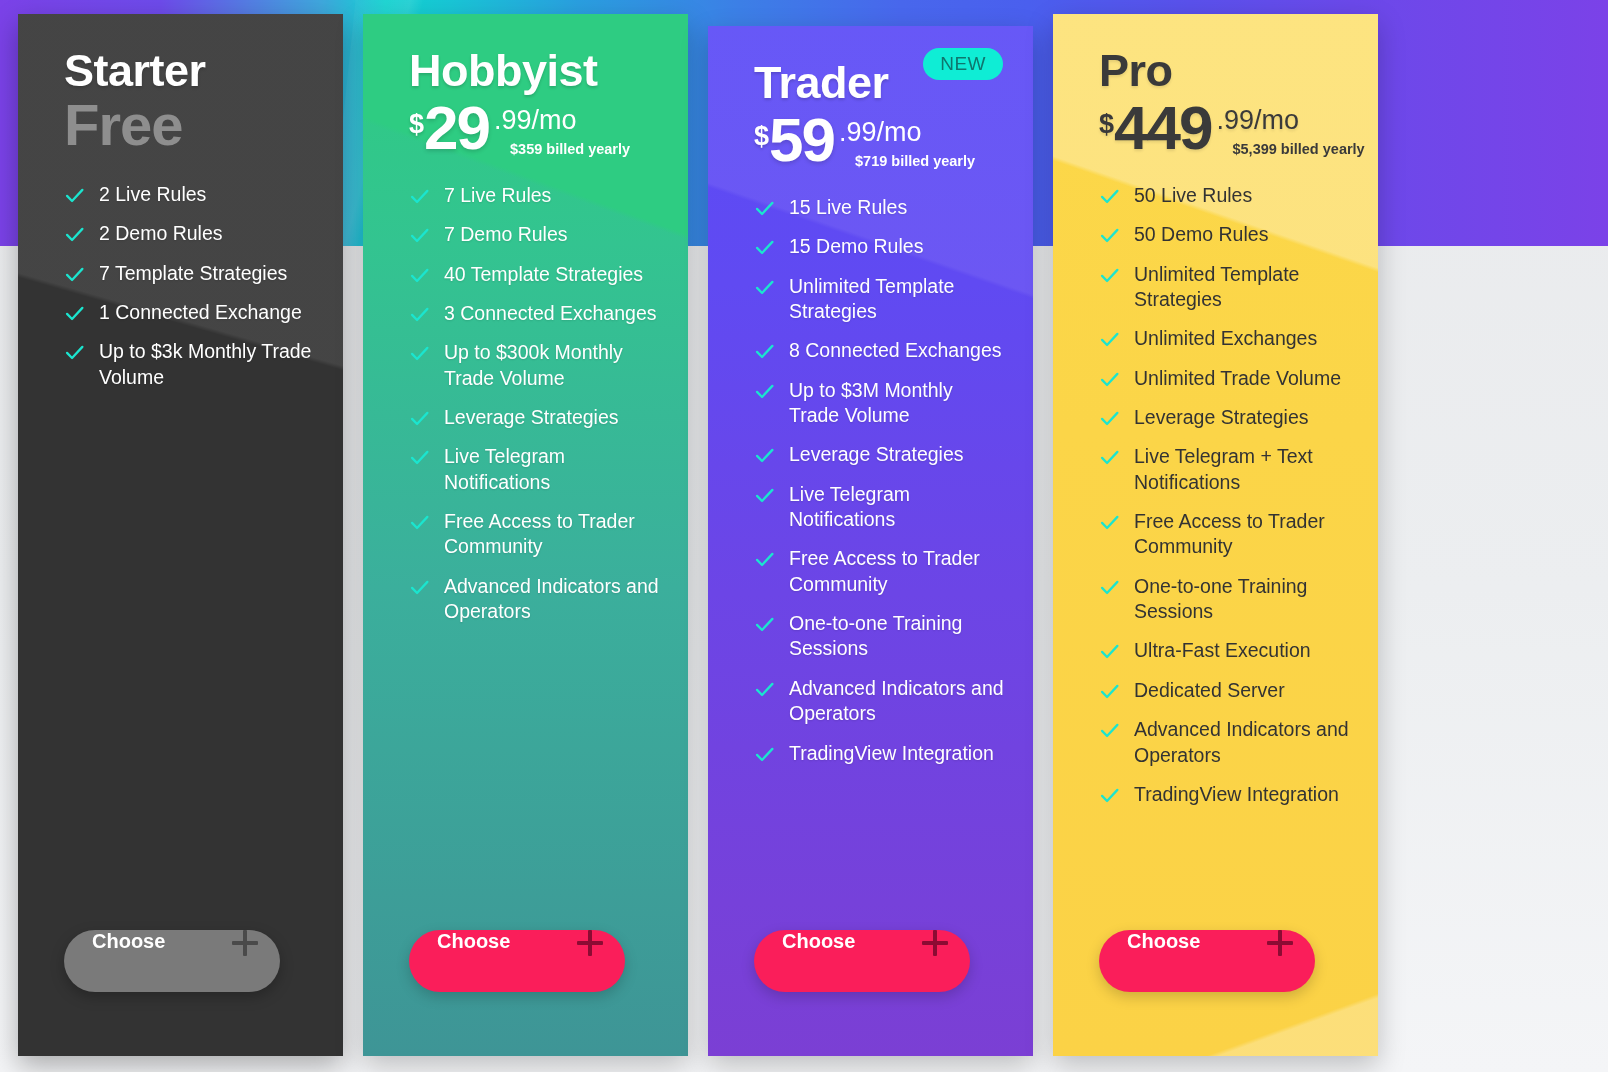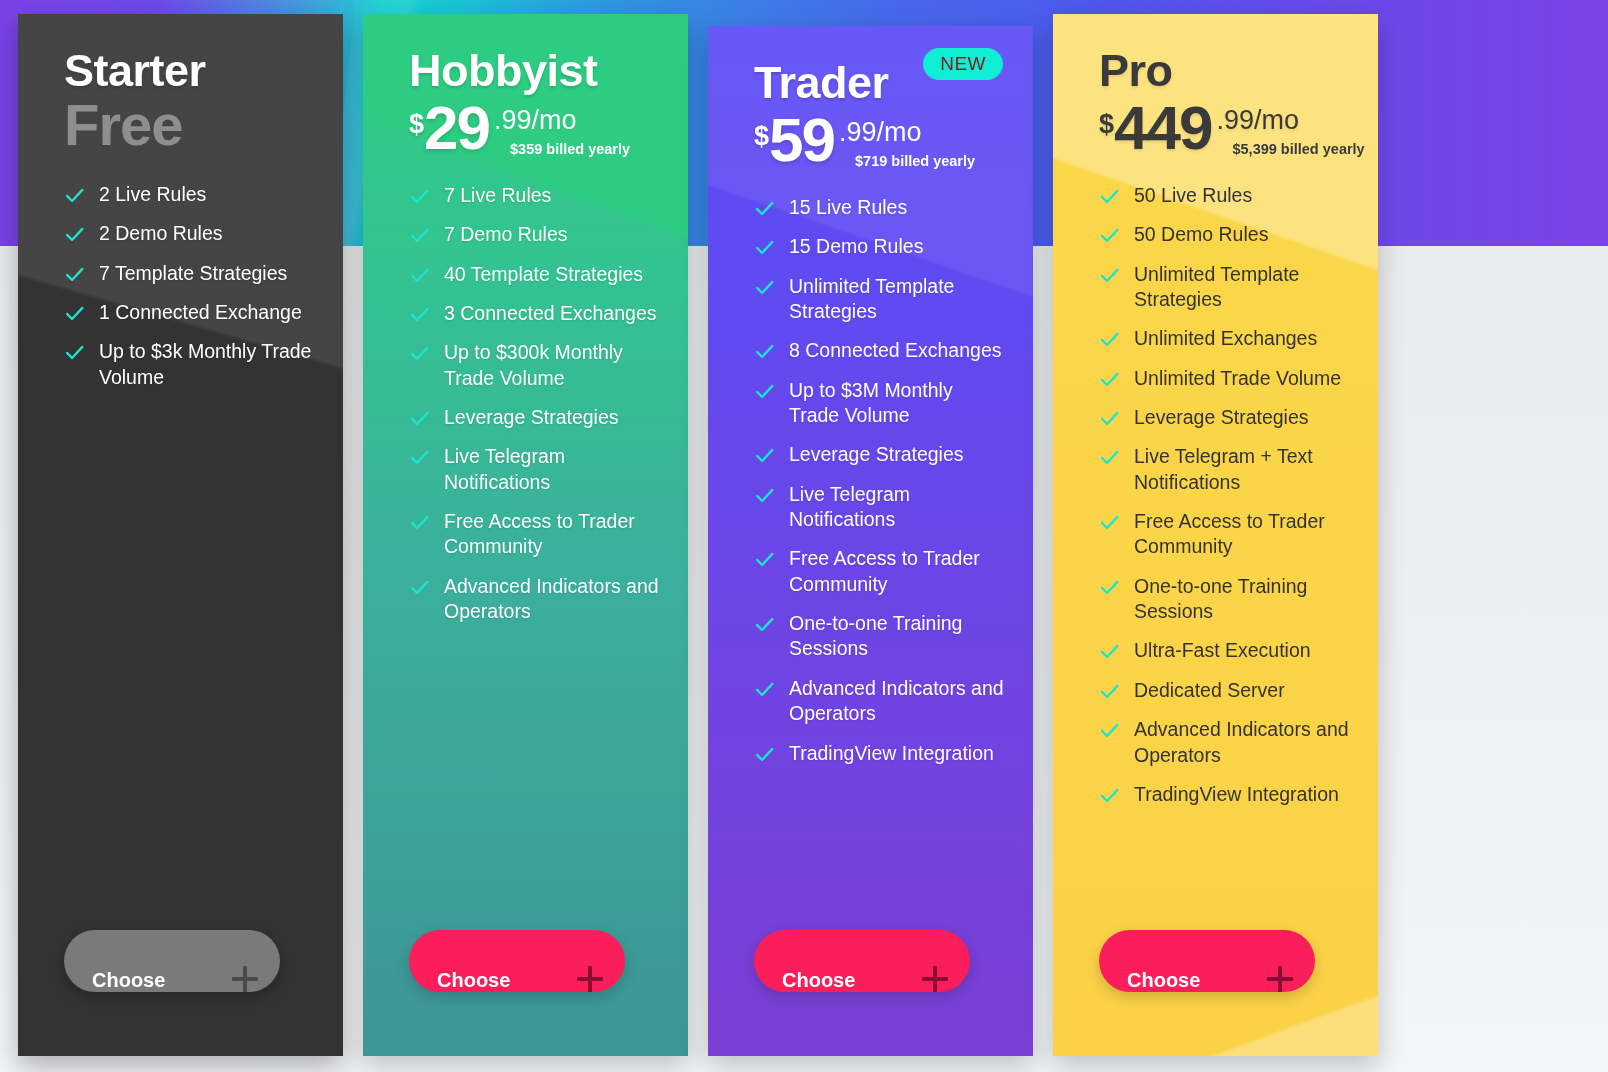--- a/index.html
+++ b/index.html
@@ -99,21 +99,21 @@
     text-shadow: 0 2px 4px rgba(0,0,0,0.16);
   }
   .price-right { margin-left: 5px; margin-top: 8px; }
   .cents { font-size: 27px; font-weight: 400; color: #ffffff; line-height: 1; white-space: nowrap; }
   .yearly { font-size: 14.5px; font-weight: bold; color: #ffffff; margin-top: 7px; margin-left: 16px; white-space: nowrap; }
   .pro .cur, .pro .amount, .pro .cents { color: #3A3A3A; text-shadow: 0 2px 3px rgba(0,0,0,0.10); }
   .pro .yearly { color: #3A3A3A; }
 
   .badge-new {
     position: absolute; right: 30px; top: 22px;
-    background: #0FEDD5; color: #7f1d1d;
+    background: #0FEDD5; color: #0f766e;
     font-size: 19px; letter-spacing: 0.5px;
     padding: 6px 17px 7px 17px; border-radius: 20px;
     line-height: 1;
   }
 
   
   .features { margin-top: 26px; padding: 0 28px 0 46px; flex: 1 1 auto; }
   .feature { display: flex; align-items: flex-start; margin-bottom: 14px; }
   .check {
     flex: 0 0 auto; width: 21px; height: 21px; margin-right: 14px; margin-top: 3px;
@@ -121,21 +121,21 @@
   .check svg { display: block; width: 21px; height: 21px; }
   .feature-text {
     font-size: 19.5px; color: #ffffff; line-height: 1.3;
     text-shadow: 0 1px 2px rgba(0,0,0,0.12);
   }
   .pro .feature-text { color: #333333; text-shadow: none; }
 
   
   .btn-wrap { padding: 0 0 64px 46px; margin-top: auto; }
   .btn {
-    display: flex; align-items: flex-end; justify-content: space-between;
+    display: flex; align-items: flex-start; justify-content: space-between;
     width: 216px; height: 62px;
     border: none; border-radius: 34px;
     background: #FA1E5A; cursor: pointer;
     padding: 0 22px 0 28px;
     box-shadow: 0 5px 14px rgba(0,0,0,0.18);
     font-family: "Liberation Sans", sans-serif;
   }
   .starter .btn { background: #7a7a7a; box-shadow: 0 5px 14px rgba(0,0,0,0.25); }
   .btn-label { font-size: 20px; font-weight: bold; color: #ffffff; }
   .plus { width: 26px; height: 26px; position: relative; }

